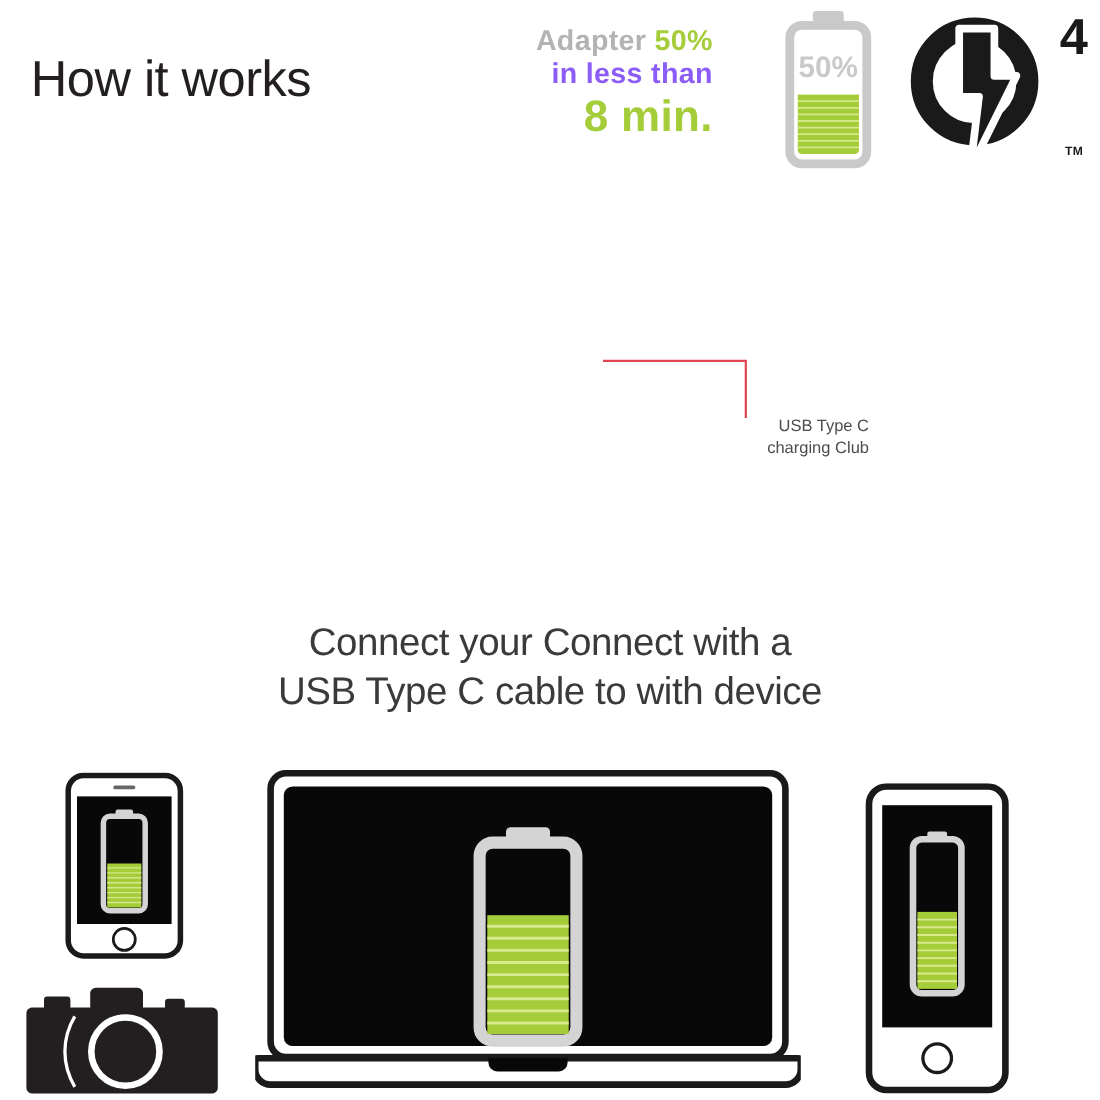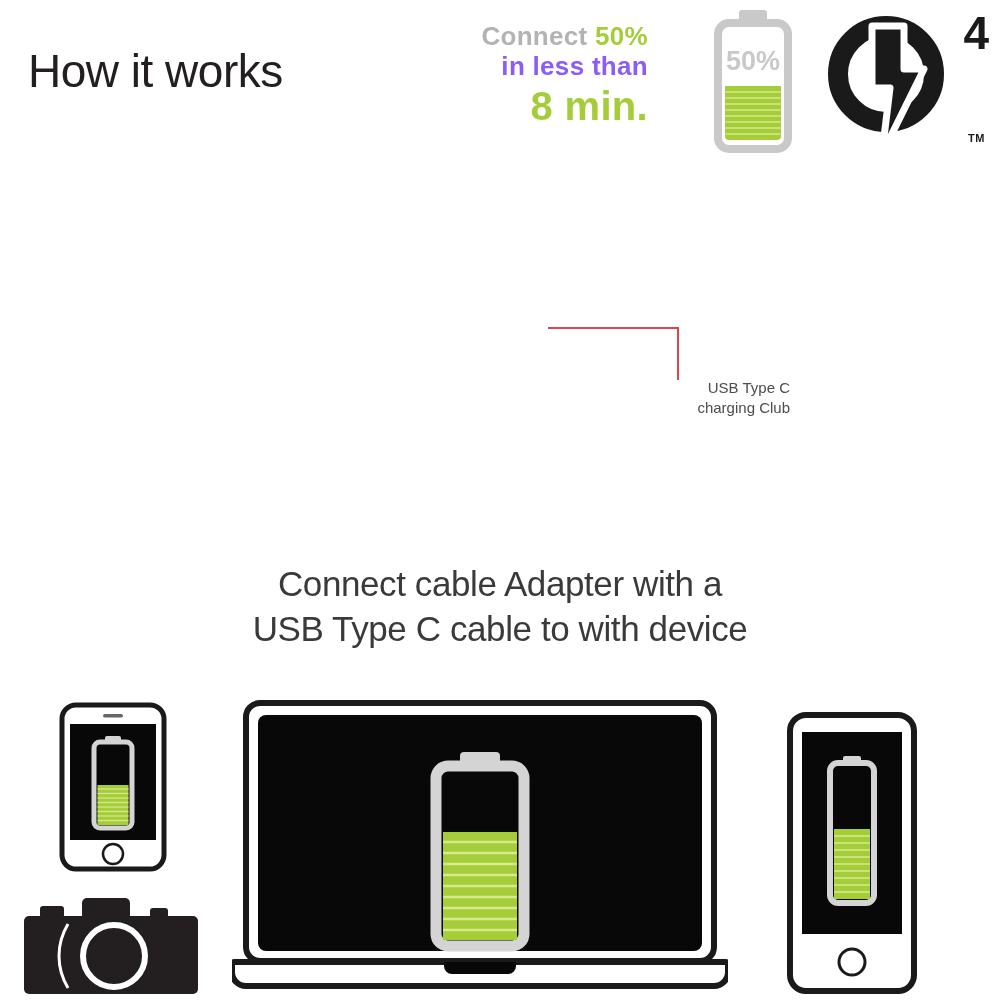--- a/index.html
+++ b/index.html
@@ -60,21 +60,21 @@
   .tablet{position:absolute;left:786px;top:712px;width:132px;height:282px;}
 </style>
 </head>
 <body>
 
 <div class="stage">
 
   <div class="title">How it works</div>
 
   <div class="claim">
-    <div class="claim-l1"><span>Connect </span><span class="hl">50%</span></div>
+    <div class="claim-l1"><span>Adapter </span><span class="hl">50%</span></div>
     <div class="claim-l2">in less than</div>
     <div class="claim-l3">8 min.</div>
   </div>
 
   <div class="topbat">
     <svg viewBox="0 0 82 148" width="82" height="148">
       <defs>
         <clipPath id="topBatClip">
           <rect x="13" y="24" width="56" height="108" rx="4"></rect>
         </clipPath>
@@ -115,21 +115,21 @@
 
   <svg class="callout-svg" viewBox="0 0 160 70">
     <path d="M0 8 L130 8 L130 60" fill="none" stroke="#e0454f" stroke-width="2"></path>
   </svg>
   <div class="callout-text">
     <div>USB Type C</div>
     <div>charging Club</div>
   </div>
 
   <div class="caption">
-    <div>Connect cable Adapter with a</div>
+    <div>Connect your Connect with a</div>
     <div>USB Type C cable to with device</div>
   </div>
 
   <div class="phone">
     <svg viewBox="0 0 110 170" width="110" height="170">
       <rect x="4" y="3" width="102" height="164" rx="14" fill="#ffffff" stroke="#1a1a1a" stroke-width="5"></rect>
       <rect x="12" y="22" width="86" height="116" fill="#080808"></rect>
       <rect x="45" y="12" width="20" height="3.5" rx="1.7" fill="#666"></rect>
       <circle cx="55" cy="152" r="10" fill="#ffffff" stroke="#1a1a1a" stroke-width="2.5"></circle>
 

